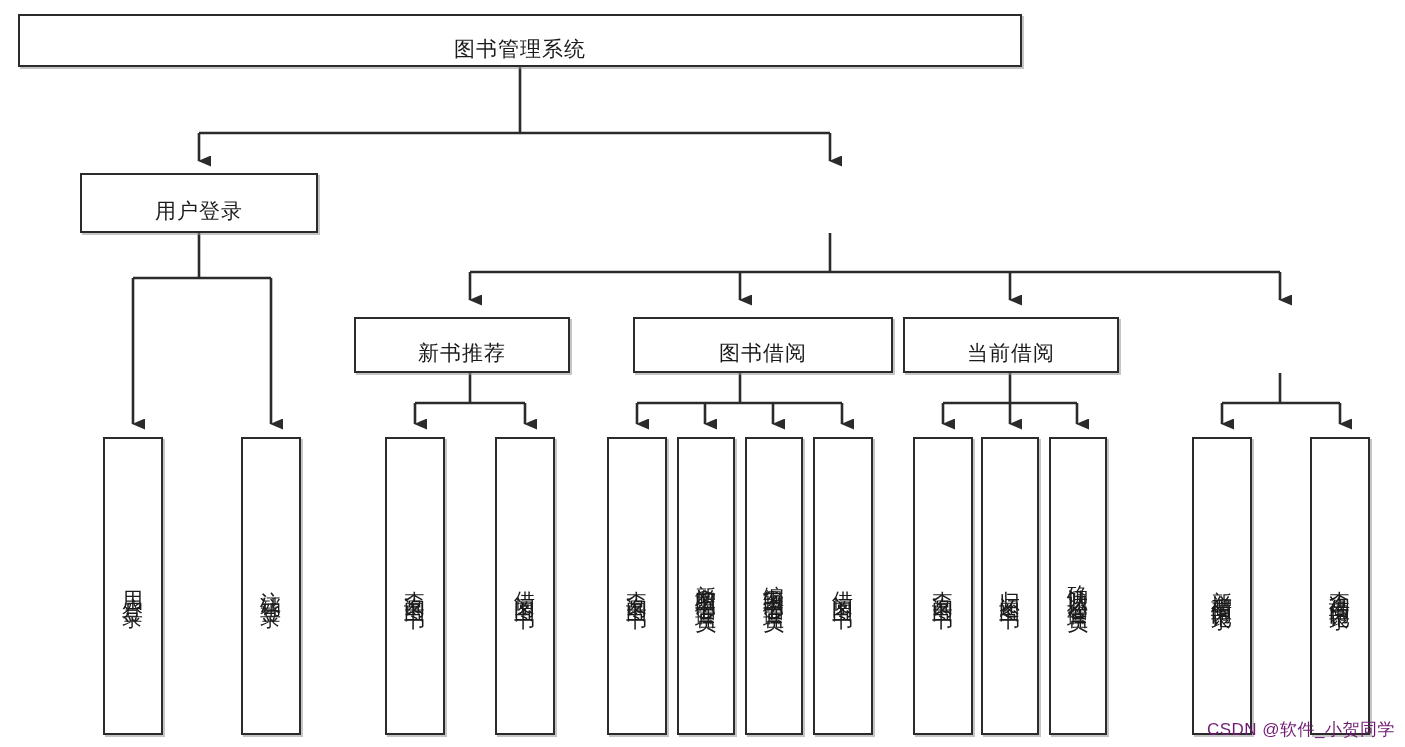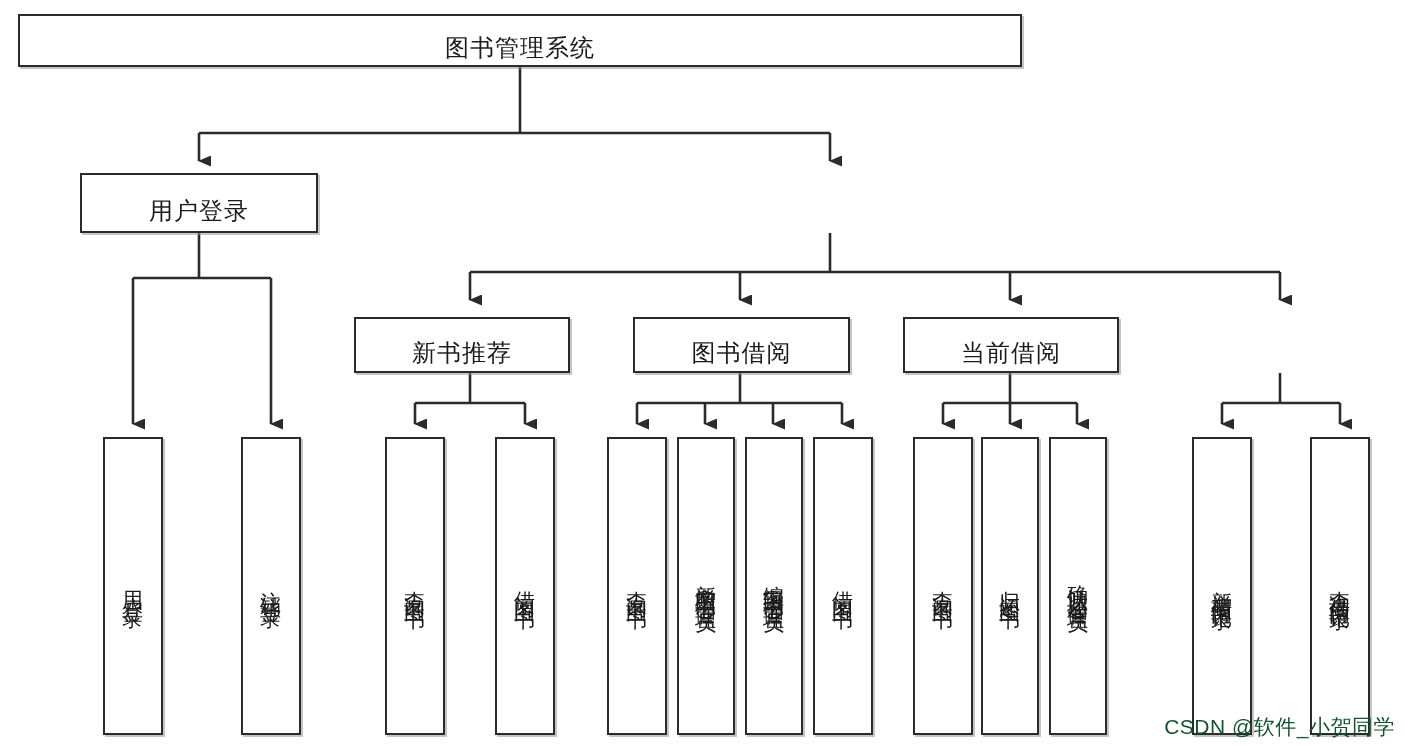--- a/index.html
+++ b/index.html
@@ -34,21 +34,21 @@
     background: #ffffff;
     border: 2px solid #2b2b2b;
     box-shadow: 2px 2px 0 0 rgba(150,150,150,0.55);
     display: flex;
     align-items: center;
     justify-content: center;
     color: #1b1b1b;
     z-index: 2;
   }
   .node .label-h {
-    font-size: 24px;
+    font-size: 21px;
     line-height: 1.2;
     letter-spacing: 1px;
     white-space: nowrap;
     text-align: right;
     margin-top: 16px;
   }
   .node.vertical {
     align-items: center;
     justify-content: center;
     padding: 4px 0;
@@ -62,22 +62,22 @@
     text-align: center;
     white-space: nowrap;
   }
   .node.vertical.tall-text .label-v {
     letter-spacing: 4px;
   }
   #watermark {
     position: absolute;
     right: 10px;
     bottom: 6px;
-    font-size: 21px;
-    color: #14532d;
+    font-size: 17px;
+    color: #701a75;
     letter-spacing: 0.5px;
     white-space: nowrap;
     z-index: 3;
   }
 </style>
 </head>
 <body>
 
 <div id="diagram-root">
 
@@ -135,21 +135,21 @@
     <span class="label-h">图书管理系统</span>
   </div>
 
   <div class="node" style="left:80px; top:173px; width:238px; height:60px;">
     <span class="label-h">用户登录</span>
   </div>
 
   <div class="node" style="left:354px; top:317px; width:216px; height:56px;">
     <span class="label-h">新书推荐</span>
   </div>
-  <div class="node" style="left:633px; top:317px; width:217px; height:56px;">
+  <div class="node" style="left:633px; top:317px; width:260px; height:56px;">
     <span class="label-h">图书借阅</span>
   </div>
   <div class="node" style="left:903px; top:317px; width:216px; height:56px;">
     <span class="label-h">当前借阅</span>
   </div>
 
   <div class="node vertical" style="left:103px; top:437px; width:60px; height:298px;">
     <span class="label-v">用户登录</span>
   </div>
   <div class="node vertical" style="left:241px; top:437px; width:60px; height:298px;">

